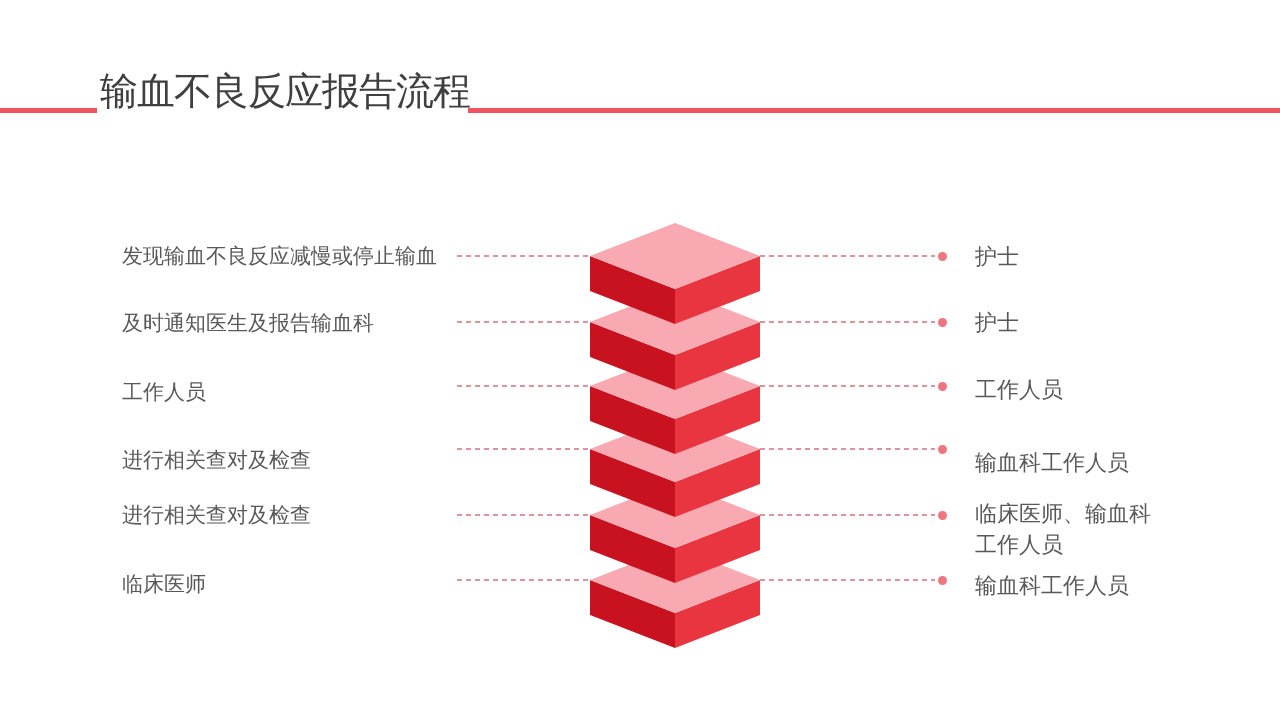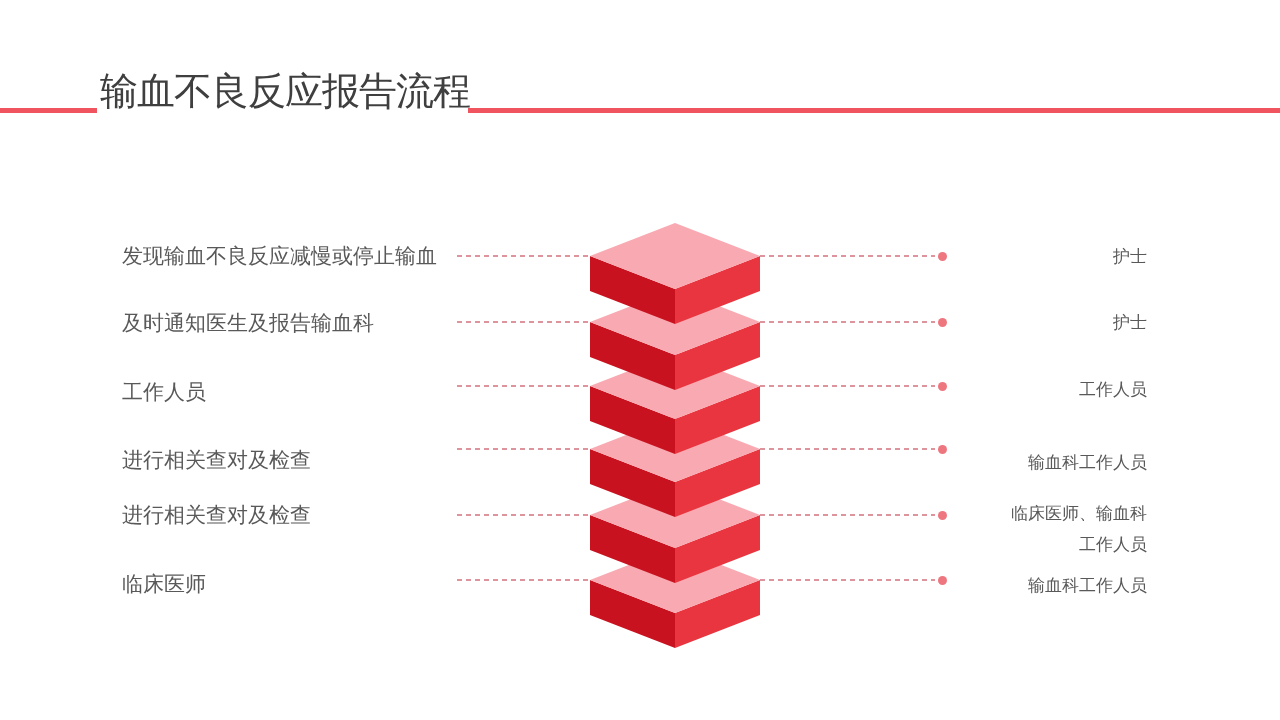--- a/index.html
+++ b/index.html
@@ -33,27 +33,26 @@
   .step-label {
     position: absolute;
     left: 122px;
     font-size: 21px;
     line-height: 24px;
     color: var(--body-text, #595959);
     white-space: nowrap;
   }
   .role-label {
     position: absolute;
-    left: 937px;
-    font-size: 17px;
+    left: 975px;
+    font-size: 22px;
     line-height: 31px;
     color: var(--body-text, #595959);
     white-space: pre-line;
     width: 210px;
-    text-align: right;
   }
   .dash {
     position: absolute;
     height: 2px;
     background: repeating-linear-gradient(90deg,
       var(--dash-line, #dd949c) 0 5px, transparent 5px 9px);
   }
   .dash.dash-left  { left: 457px; width: 133px; }
   .dash.dash-right { left: 760px; width: 175px; }
   .dot {

